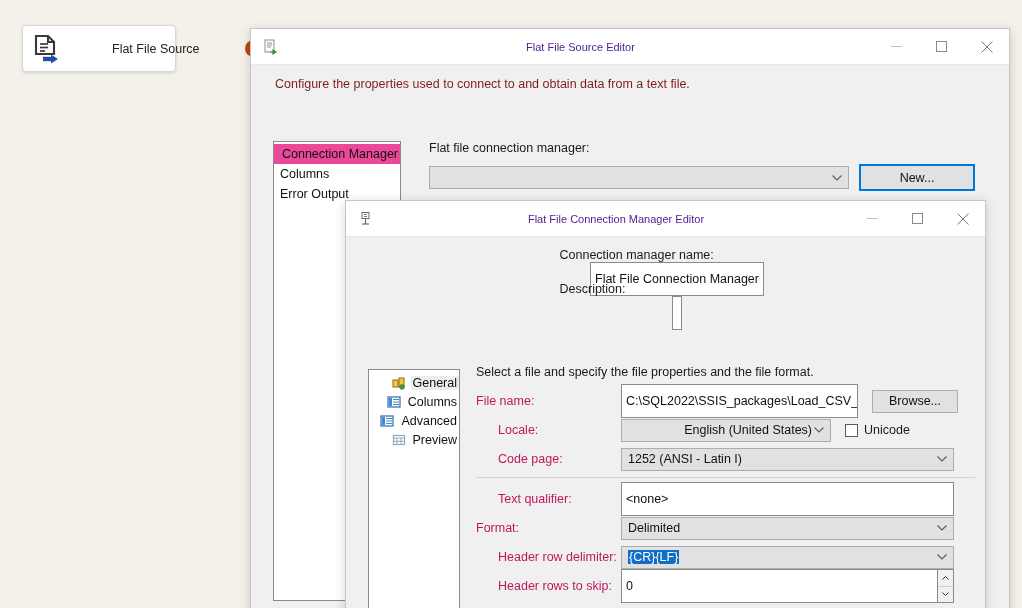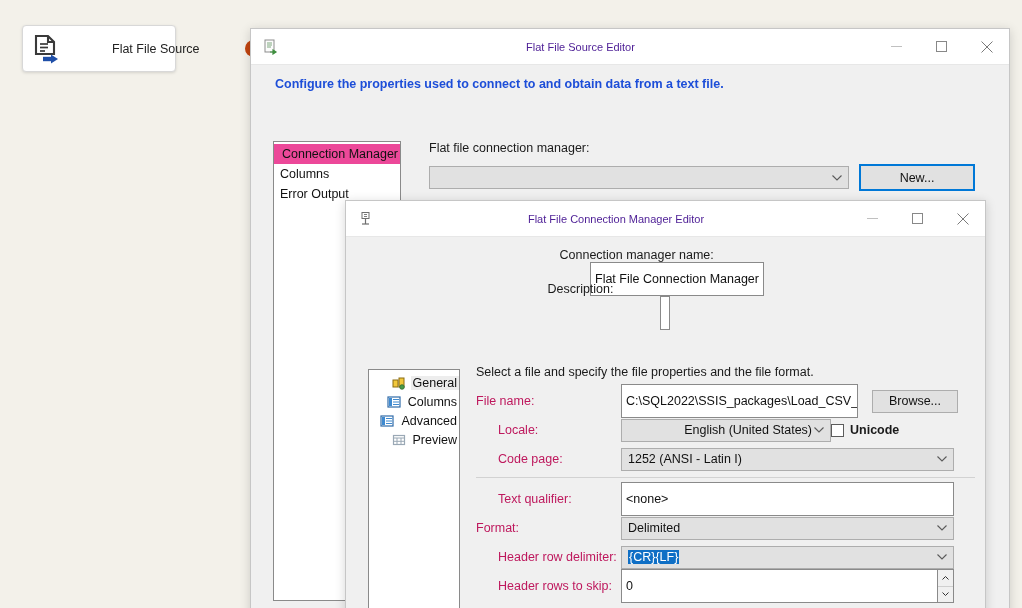--- a/index.html
+++ b/index.html
@@ -121,22 +121,21 @@
     top: 28px;
     width: 760px;
     height: 592px;
     background: #f0f0f0;
   }
   #outer-desc {
     position: absolute;
     left: 24px;
     top: 48px;
     font-size: 12.5px;
-    color: #1d4ed8;
-    font-weight: bold;
+    color: #7f1d1d;
   }
   #outer-listbox {
     position: absolute;
     left: 22px;
     top: 112px;
     width: 128px;
     height: 460px;
     background: #fff;
     border: 1px solid #8a8a8a;
     box-sizing: border-box;
@@ -218,21 +217,21 @@
   #inner-body {
     position: absolute;
     left: 0; right: 0; top: 36px; bottom: 0;
   }
   .row {
     display: flex;
     align-items: center;
     flex-direction: column;
   }
   #cmn-row { position: absolute; left: 48px; top: 11px; width: 566px; }
-  #desc-row { position: absolute; left: 36px; top: 45px; width: 566px; }
+  #desc-row { position: absolute; left: 48px; top: 45px; width: 566px; }
   .rl { width: 235px; font-size: 12.5px; color: #1a1a1a; flex: 0 0 auto; }
   .txtbox {
     background: #fff;
     border: 1px solid #8a8a8a;
     height: 34px;
     box-sizing: border-box;
     display: flex;
     align-items: center;
     padding: 0 4px;
     font-size: 12.5px;
@@ -292,21 +291,21 @@
   }
   .prow .pl { font-size: 12.5px; color: #be185d; flex: 0 0 auto; width: 145px; }
   .prow .pl.indent { padding-left: 22px; width: 123px; }
   .ctl { flex: 1 1 auto; }
   .ctl.w-file { flex: 0 0 237px; }
   .ctl.w-locale { flex: 0 0 210px; text-align: right; }
   .ctl.w-full { flex: 0 0 333px; }
 
   #browse-btn { width: 86px; margin-left: 14px; flex: 0 0 auto; height: 23px; }
 
-  .chk-wrap { display: flex; align-items: center; flex: 0 0 auto; font-weight: bold; }
+  .chk-wrap { display: flex; align-items: center; margin-left: 14px; flex: 0 0 auto; }
   .chkbox {
     width: 13px; height: 13px;
     border: 1px solid #5c5c5c;
     background: #fff;
     box-sizing: border-box;
     position: relative;
     flex: 0 0 auto;
     margin-right: 6px;
   }
   .chk-lbl { font-size: 12.5px; color: #1a1a1a; white-space: nowrap; }

